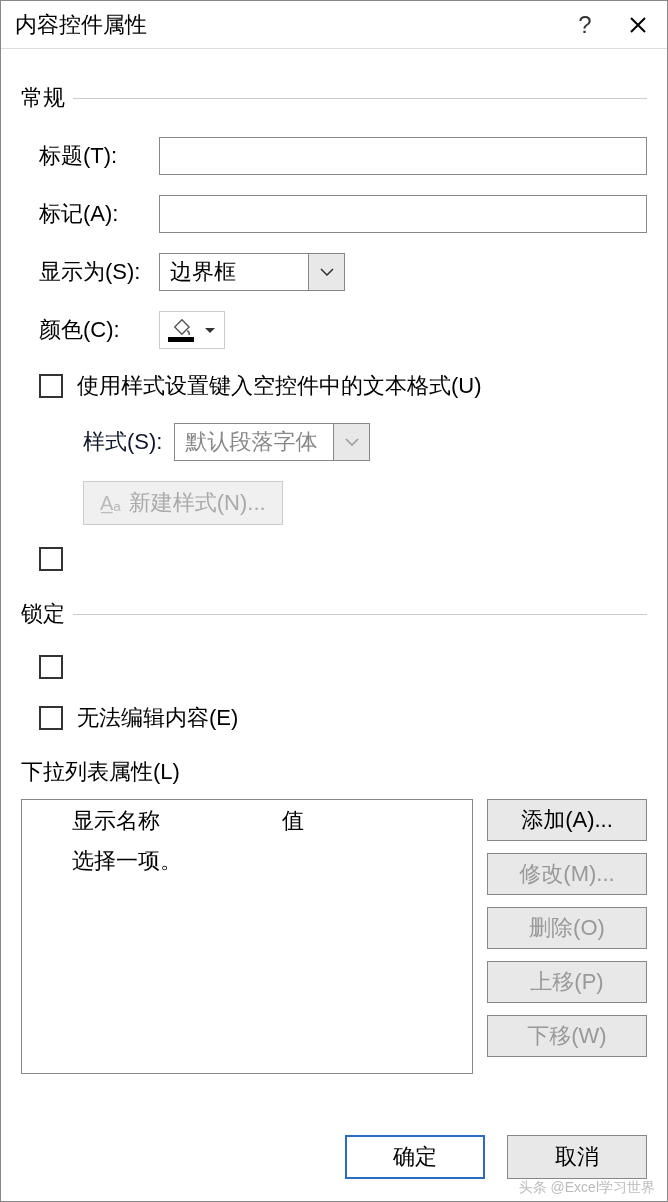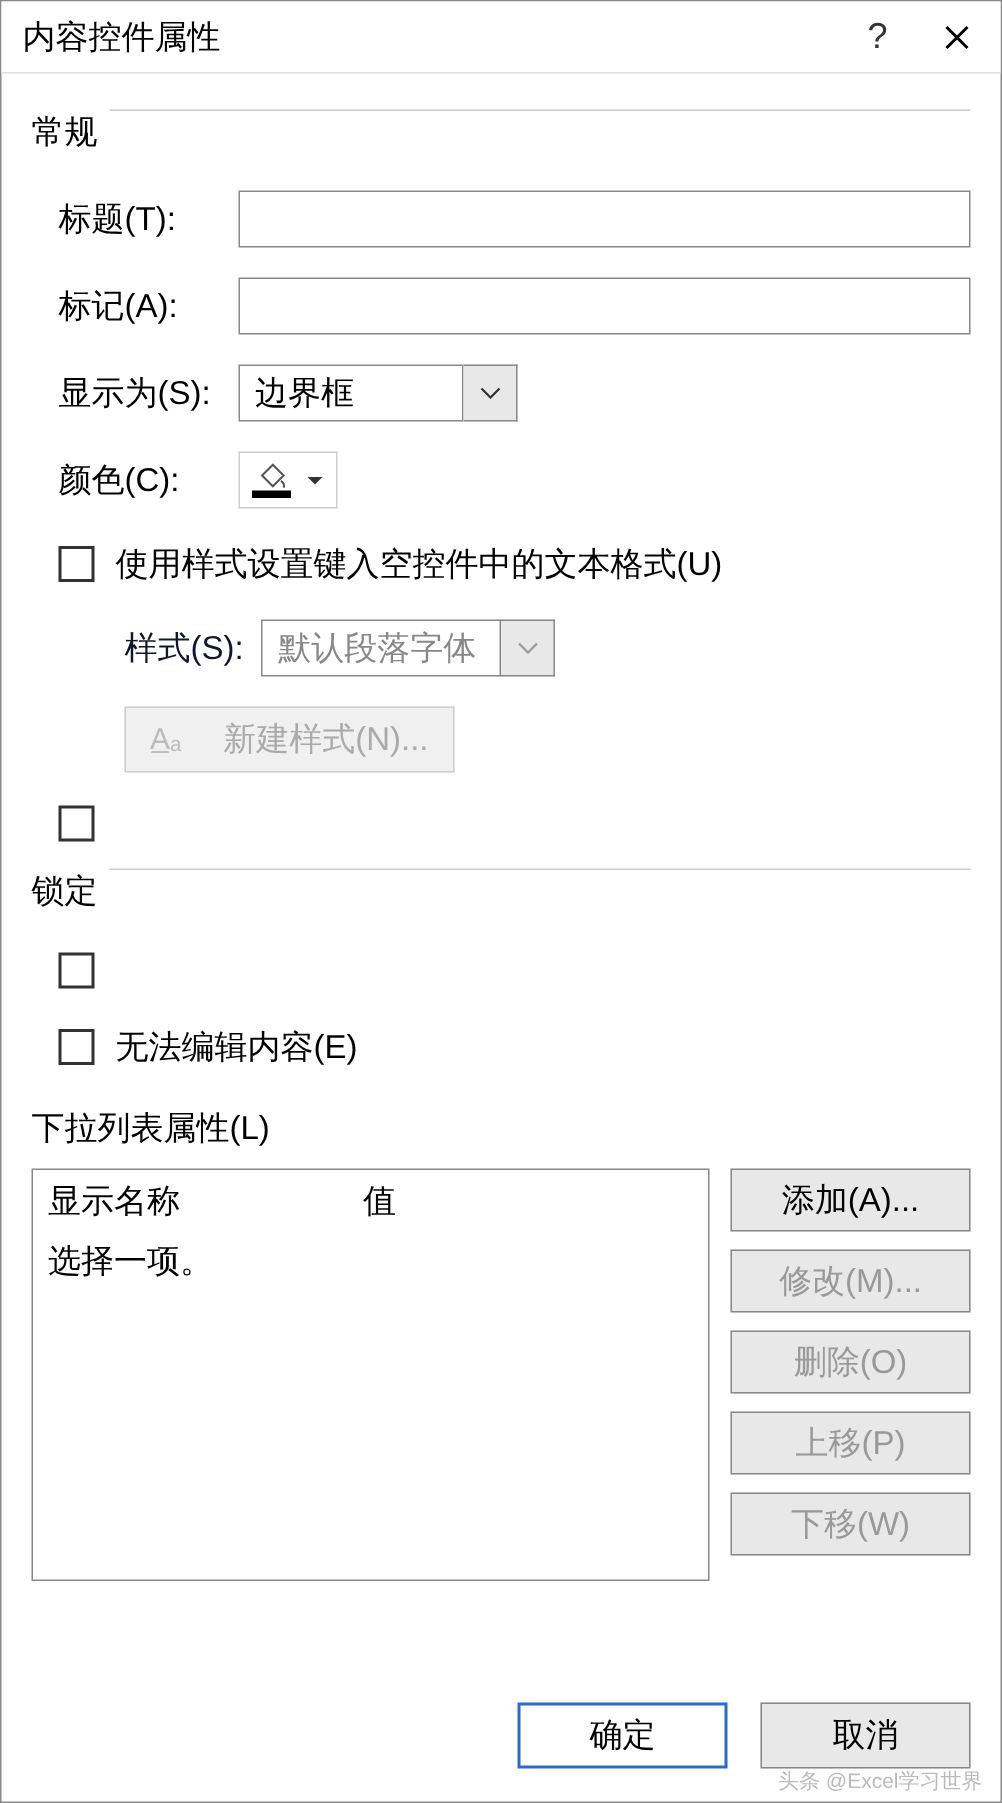--- a/index.html
+++ b/index.html
@@ -52,21 +52,22 @@
     }
     .title-close svg { width: 18px; height: 18px; }
     .body {
       padding: 18px 20px 0 20px;
       flex: 1;
       display: flex;
       flex-direction: column;
     }
     .group-header {
       display: flex;
-      margin: 6px 0 14px 0;
+      align-items: center;
+      margin: 16px 0 14px 0;
     }
     .group-header-label {
       font-size: 22px;
       color: #000;
       white-space: nowrap;
     }
     .group-header-line {
       flex: 1;
       height: 1px;
       background: #ccc;
@@ -169,21 +170,20 @@
     .btn-disabled {
       margin: 10px 0 10px 62px;
       border: 1px solid #ccc;
       background: #f0f0f0;
       color: #aaa;
       font-size: 22px;
       padding: 6px 16px;
       display: inline-flex;
       align-items: center;
       width: fit-content;
-      gap: 20px;
     }
     .btn-disabled-icon {
       margin-right: 8px;
       font-size: 20px;
       color: #bbb;
     }
     .dropdown-section {
       margin-top: 12px;
     }
     .dropdown-label {
@@ -194,20 +194,21 @@
     .dropdown-body {
       display: flex;
       gap: 14px;
     }
     .list-box {
       flex: 1;
       border: 1px solid #888;
       height: 275px;
       display: flex;
       flex-direction: column;
+      padding-left: 40px;
     }
     .list-header {
       display: flex;
       font-size: 22px;
       padding: 6px 10px;
     }
     .list-col1 { width: 210px; }
     .list-col2 { flex: 1; }
     .list-row {
       display: flex;

